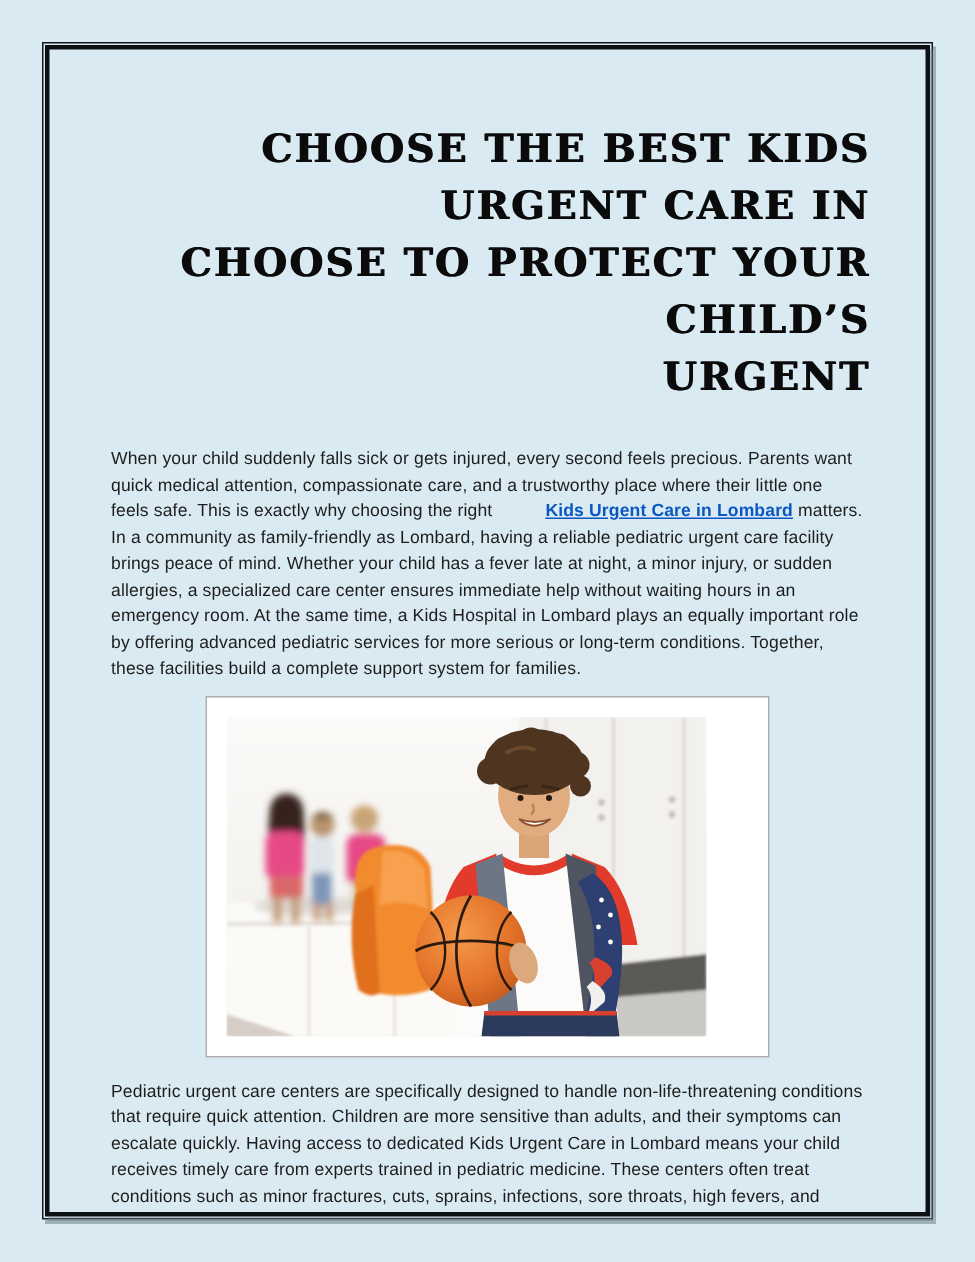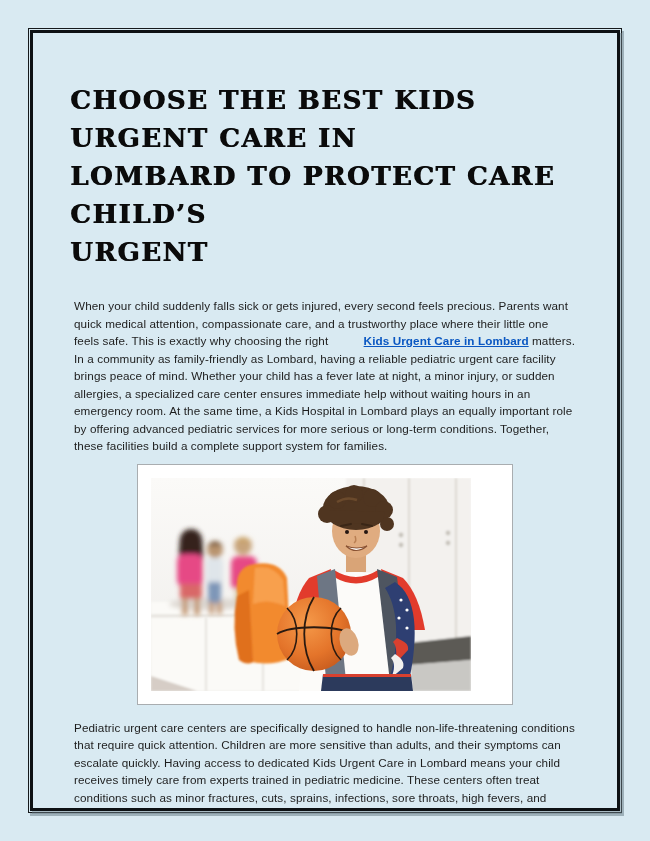--- a/index.html
+++ b/index.html
@@ -21,21 +21,21 @@
     box-sizing:border-box;
     padding:48px 37px 0 37px;
     overflow:hidden;
   }
   .title{
     font-family:"DejaVu Serif",serif;
     font-weight:700;
     font-size:26px;
     line-height:38px;
     letter-spacing:1.5px;
-    text-align:left;
+    text-align:right;
     color:#0b0b0b;
     text-shadow:0.8px 0 0 #0b0b0b;
   }
   .body-text{
     width:502px;margin:0 auto;
     font-size:11.7px;line-height:17.5px;
     color:#1d1d1d;letter-spacing:.1px;
     text-align:left;
   }
   .p1{margin-top:26px;}
@@ -52,21 +52,21 @@
   }
 </style>
 </head>
 <body>
 
 <div class="frame">
   <div class="frame-inner">
 
     <div class="title">
       <div>CHOOSE THE BEST KIDS URGENT CARE IN</div>
-      <div>LOMBARD TO PROTECT CARE CHILD’S</div>
+      <div>CHOOSE TO PROTECT YOUR CHILD’S</div>
       <div>URGENT</div>
     </div>
 
     <p class="body-text p1"><span>When your child suddenly falls sick or gets injured, every second feels precious. Parents want quick medical attention, compassionate care, and a trustworthy place where their little one feels safe. This is exactly why choosing the right </span><a class="doc-link" href="#">Kids Urgent Care in Lombard</a><span> matters. In a community as family-friendly as Lombard, having a reliable pediatric urgent care facility brings peace of mind. Whether your child has a fever late at night, a minor injury, or sudden allergies, a specialized care center ensures immediate help without waiting hours in an emergency room. At the same time, a Kids Hospital in Lombard plays an equally important role by offering advanced pediatric services for more serious or long-term conditions. Together, these facilities build a complete support system for families.</span></p>
 
     <div class="photo-frame">
       <svg width="320" height="213" viewBox="0 0 320 213" role="img" aria-label="Smiling boy with a backpack holding a basketball in a bright school locker room while classmates with pink backpacks talk in the blurred background">
         <defs>
           <filter id="blur3" x="-20%" y="-20%" width="140%" height="140%">
               <feGaussianBlur stdDeviation="2.6"></feGaussianBlur>

